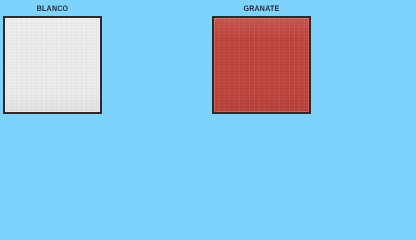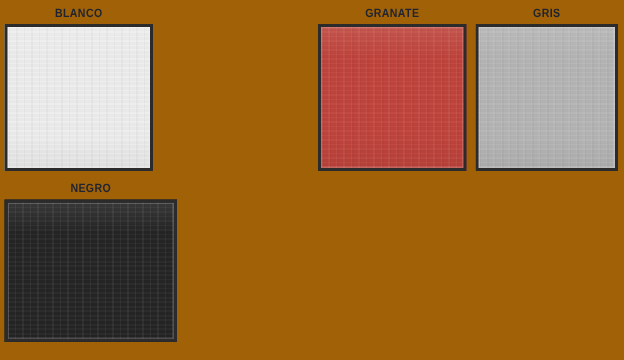--- a/index.html
+++ b/index.html
@@ -103,50 +103,32 @@
   .swatch-chip .inner-edge {
     position: absolute;
     left: 0; top: 0; right: 0; bottom: 0;
     box-shadow: inset 0 0 0 1px rgba(255,255,255,0.16);
     pointer-events: none;
   }
 </style>
 </head>
 <body>
 
-<div id="swatch-board" style="background: #a16207; width: 416px; height: 240px;">
+<div id="swatch-board" style="background: #7dd3fc; width: 416px; height: 240px;">
     <div class="swatch-cell" style="left: 3px; top: 2px; width: 99px; height: 112px;">
       <div class="swatch-label" style="color: rgb(31, 36, 48);">BLANCO</div>
       <div class="swatch-chip" style="background-color: rgb(237, 237, 237); border-color: rgb(43, 43, 43);">
         <div class="weave-v"></div>
         <div class="weave-h"></div>
         <div class="sheen"></div>
         <div class="inner-edge"></div>
       </div>
     </div>
     <div class="swatch-cell" style="left: 212px; top: 2px; width: 99px; height: 112px;">
       <div class="swatch-label" style="color: rgb(31, 36, 48);">GRANATE</div>
       <div class="swatch-chip" style="background-color: rgb(192, 68, 60); border-color: rgb(43, 43, 43);">
         <div class="weave-v"></div>
         <div class="weave-h"></div>
         <div class="sheen"></div>
         <div class="inner-edge"></div>
       </div>
     </div>
-    <div class="swatch-cell" style="left: 317px; top: 2px; width: 95px; height: 112px;">
-      <div class="swatch-label" style="color: rgb(31, 36, 48);">GRIS</div>
-      <div class="swatch-chip" style="background-color: rgb(181, 181, 181); border-color: rgb(43, 43, 43);">
-        <div class="weave-v"></div>
-        <div class="weave-h"></div>
-        <div class="sheen"></div>
-        <div class="inner-edge"></div>
-      </div>
-    </div>
-    <div class="swatch-cell" style="left: 3px; top: 119px; width: 115px; height: 109px;">
-      <div class="swatch-label" style="color: rgb(31, 36, 48);">NEGRO</div>
-      <div class="swatch-chip" style="background-color: rgb(37, 37, 37); border-color: rgb(43, 43, 43);">
-        <div class="weave-v"></div>
-        <div class="weave-h"></div>
-        <div class="sheen"></div>
-        <div class="inner-edge"></div>
-      </div>
-    </div>
   </div>
 
 </body></html>

